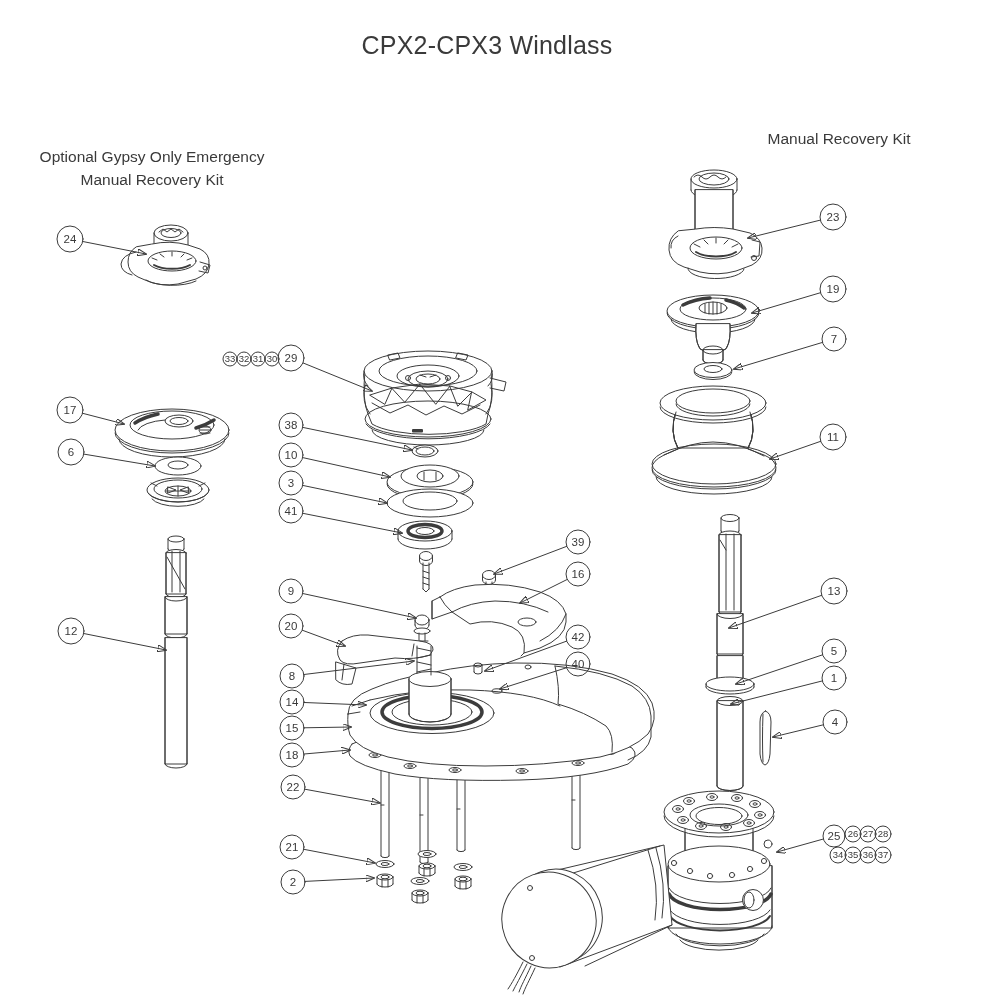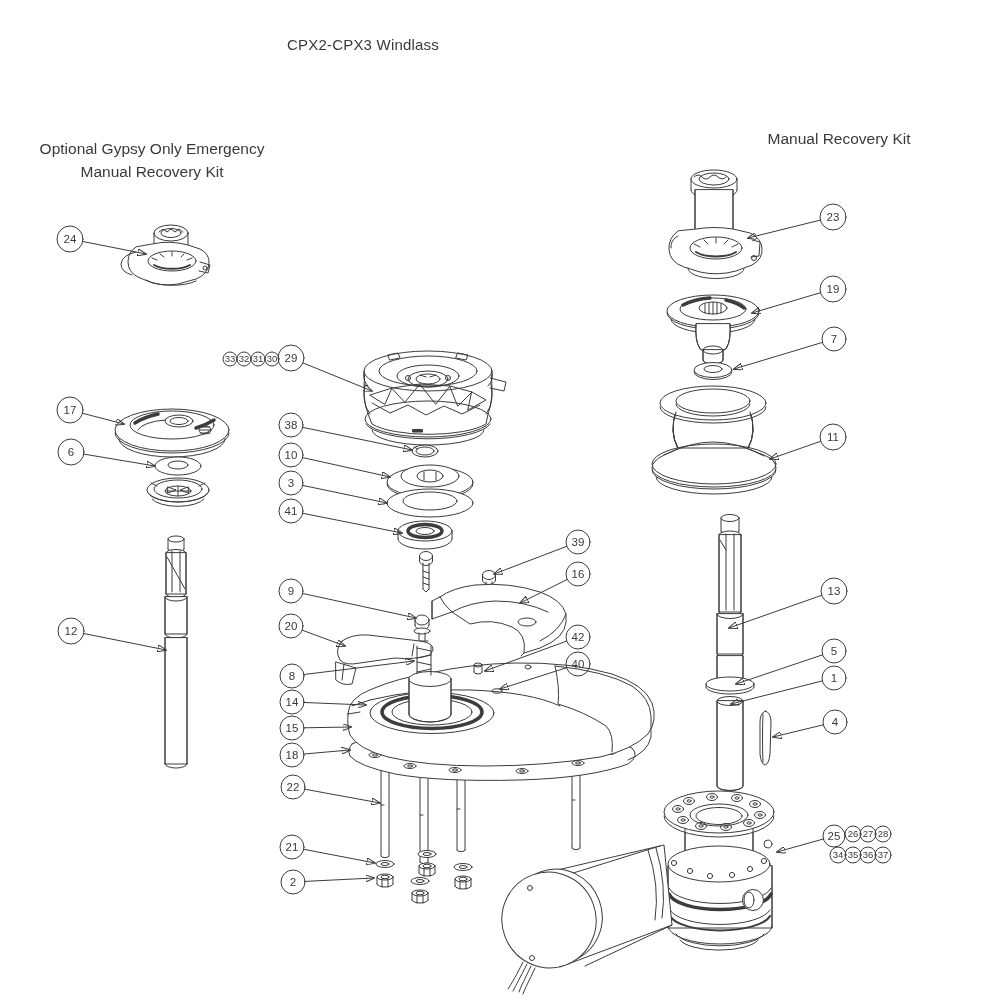--- a/index.html
+++ b/index.html
@@ -5,24 +5,24 @@
   html,body{margin:0;padding:0;background:#ffffff;}
   .canvas{position:relative;width:1000px;height:1000px;background:#fff;overflow:hidden;
           font-family:"Liberation Sans",sans-serif;color:#3a3a3a;}
   .canvas svg{position:absolute;left:0;top:0;}
   svg *{vector-effect:none;}
   svg path,svg ellipse,svg circle,svg line,svg rect,svg polyline{fill:none;stroke:#3c3c3c;stroke-width:1;stroke-linecap:round;stroke-linejoin:round;}
   svg .wfill{fill:#ffffff;}
   svg .thick{stroke-width:3.5;}
   svg .mid{stroke-width:2;}
   svg .dark{fill:#3c3c3c;stroke:none;}
-  .title{position:absolute;left:287px;top:30px;width:400px;
-         font-size:15px;line-height:30px;letter-spacing:.2px;}
+  .title{position:absolute;left:287px;top:30px;width:400px;text-align:center;
+         font-size:25px;line-height:30px;letter-spacing:.2px;}
   .kit-label{position:absolute;text-align:center;font-size:15.5px;line-height:23px;}
-  .kit-left{left:8px;top:137px;width:288px;}
+  .kit-left{left:8px;top:145px;width:288px;}
   .kit-right{left:688px;top:127px;width:302px;}
 </style>
 </head>
 <body>
 
 <div class="canvas">
 
 <svg id="diagram" width="1000" height="1000" viewBox="0 0 1000 1000">
   <defs>
     <marker id="arrowhead" markerWidth="9" markerHeight="7" refX="8.3" refY="3.5" orient="auto">

